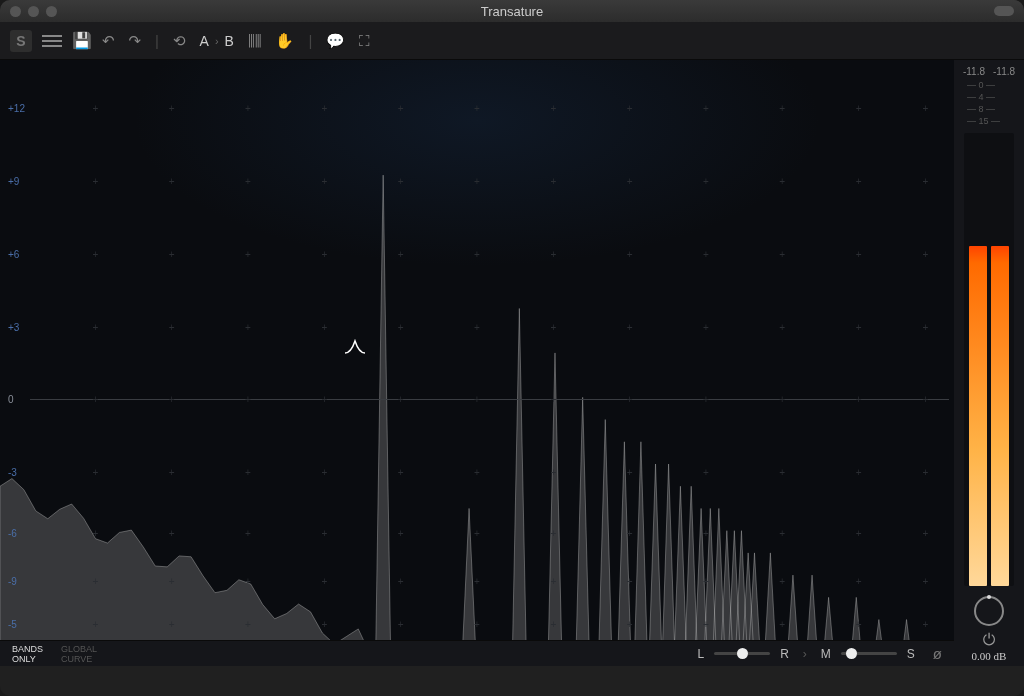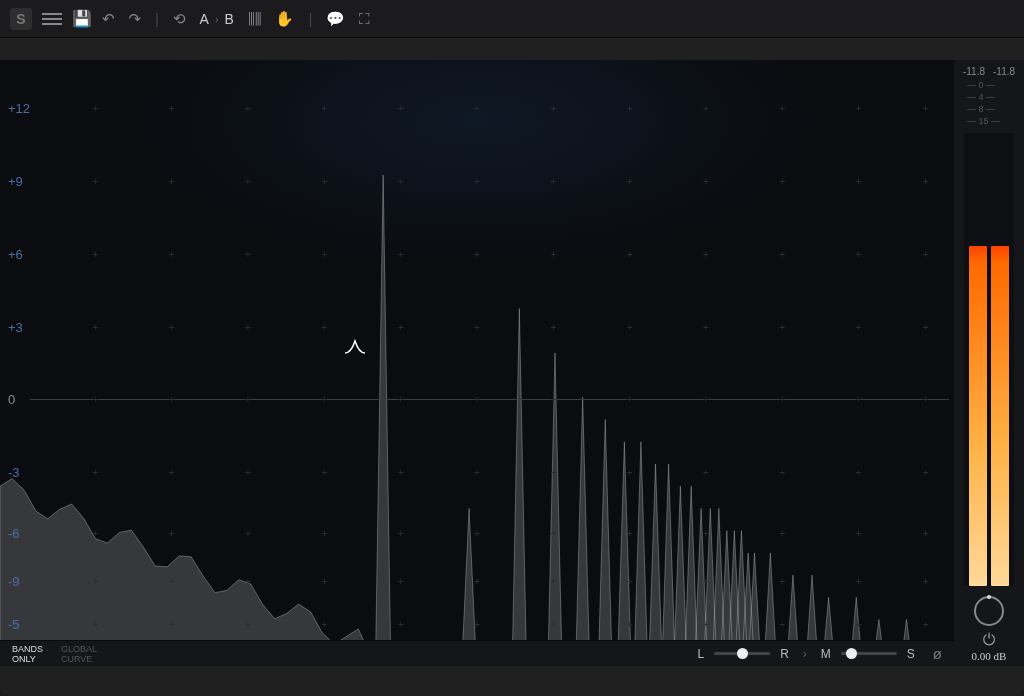--- a/index.html
+++ b/index.html
@@ -23,21 +23,21 @@
   .tool-icons { display:flex; align-items:center; gap:14px; color:#888; font-size:15px;}
   .tool-icons .sep { color:#444; }
   .tool-icons span { cursor:pointer; }
   .ab { display:flex; align-items:center; gap:6px; font-size:14px; color:#ccc;}
   .ab .arrow { color:#666; font-size:11px;}
 
   .main { position:absolute; top:60px; left:0; right:0; bottom:30px; display:flex; }
   .graph { flex:1; position:relative; background: radial-gradient(ellipse 60% 40% at 50% 10%, rgba(30,60,100,.25), transparent 60%), #0a0c10; overflow:hidden;}
   .grid { position:absolute; inset:0; }
   .grid .plus { position:absolute; color:#2a2d32; font-size:10px; font-weight:300; user-select:none; transform:translate(-50%,-50%);}
-  .ylab { position:absolute; left:8px; color:#4a6ea8; font-size:13px; font-weight:500; transform:translateY(-50%);}
+  .ylab { position:absolute; left:8px; color:#4a6ea8; font-size:10px; font-weight:500; transform:translateY(-50%);}
   .zero-line { position:absolute; left:30px; right:5px; height:1px; background:#3a3d42; }
   .xlab { position:absolute; bottom:6px; color:#b8a84a; font-size:11px; font-weight:500; transform:translateX(-50%);}
   .cursor-icon { position:absolute; color:#fff; font-size:18px; pointer-events:none;}
   svg.spectrum { position:absolute; inset:0; width:100%; height:100%; }
 
   .meter-panel { width:70px; background:#15161a; position:relative; display:flex; flex-direction:column; align-items:center; padding:4px 0;}
   .peak-vals { display:flex; gap:8px; color:#888; font-size:10px; padding:2px 0;}
   .meter-scale-top { color:#555; font-size:9px; text-align:center; line-height:12px;}
   .meter-scale-top div { display:flex; justify-content:space-between; width:44px; margin:0 auto;}
   .meters { flex:1; display:flex; gap:4px; align-items:flex-end; justify-content:center; margin:6px 0; width:50px; position:relative; background:#0e0f12; border-radius:2px; padding:0 3px;}
@@ -57,20 +57,29 @@
   .mini-slider .thumb { position:absolute; top:-4px; width:11px; height:11px; background:#eee; border-radius:50%;}
   .phase { font-size:15px; color:#777; margin-left:8px;}
 
   .bottom-label { position:absolute; bottom:0; left:0; right:0; height:30px; background:linear-gradient(#2a2a2a,#232323); display:flex; align-items:center; justify-content:center; color:#bbb; font-size:15px;}
 </style>
 </head>
 <body>
 
 <div class="window">
 
+  <div class="titlebar">
+    <div class="traffic">
+        <div></div>
+        <div></div>
+        <div></div>
+      </div>
+    <div class="titlebar-title">Transature</div>
+    <div class="pill"></div>
+  </div>
 
   <div class="toolbar">
     <div class="logo-chip">S</div>
     <div class="hamburger">
         <span></span>
         <span></span>
         <span></span>
       </div>
     <span class="save-icon">💾</span>
     <div class="tool-icons">

